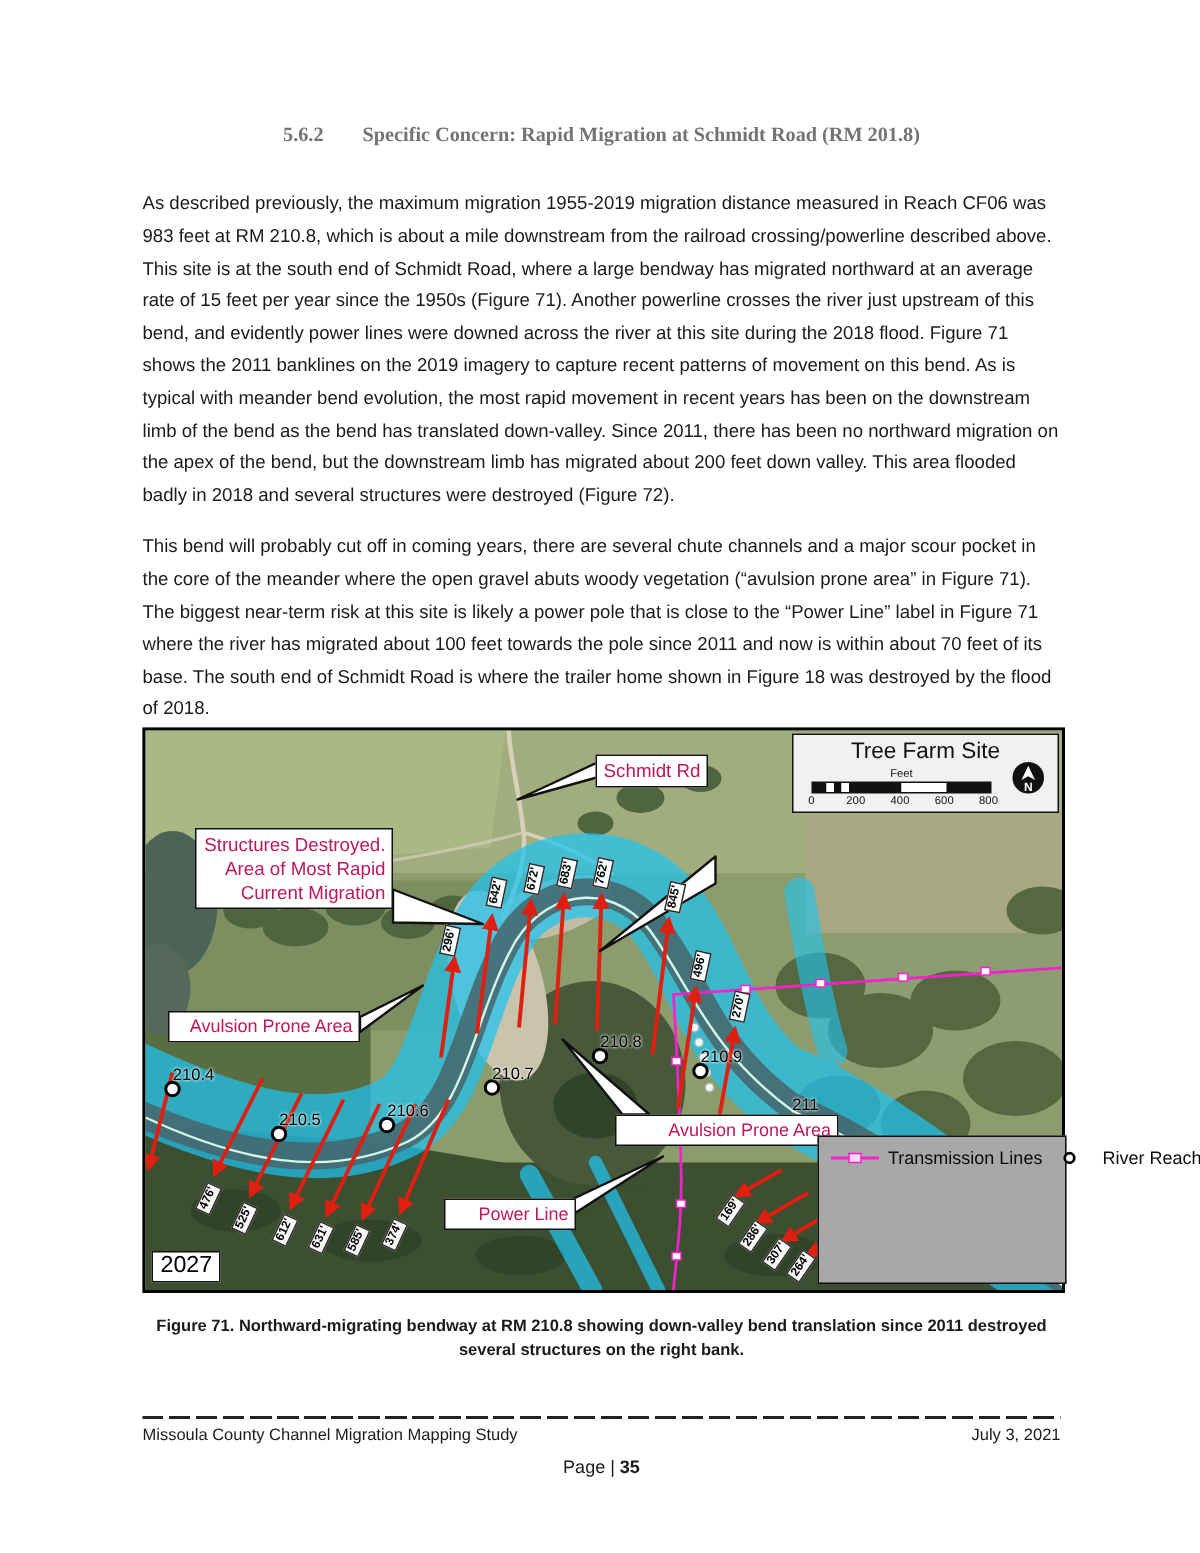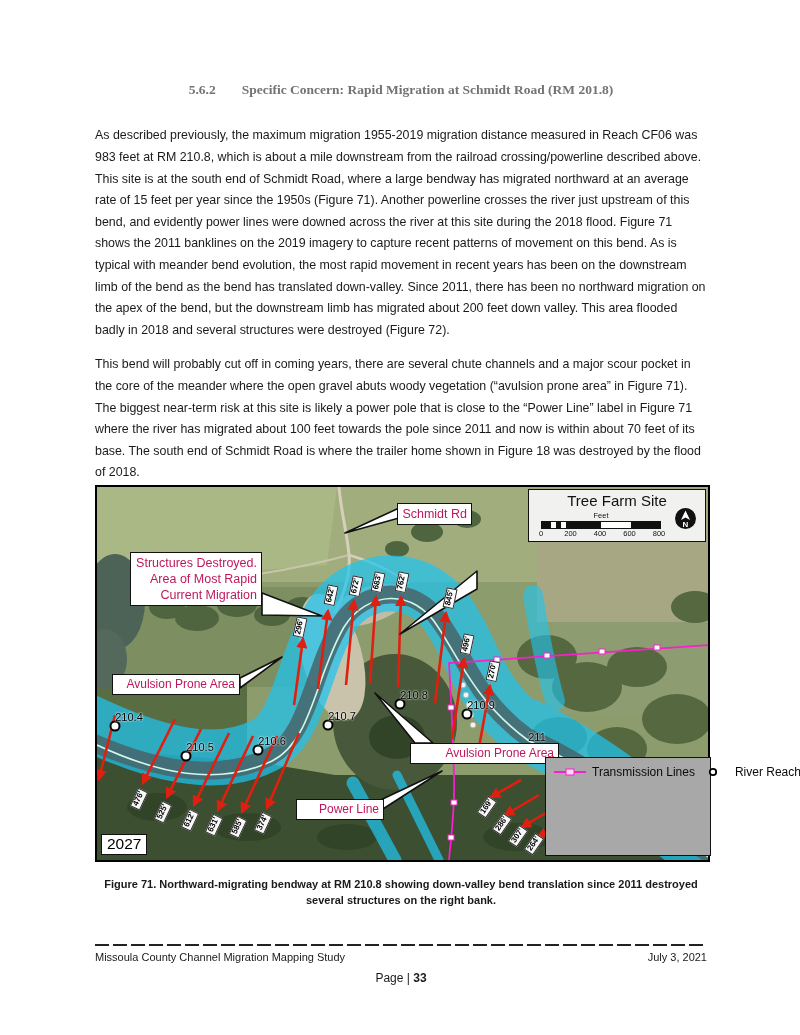--- a/index.html
+++ b/index.html
@@ -318,16 +318,16 @@
 
   <p class="col caption">Figure 71. Northward-migrating bendway at RM 210.8 showing down-valley bend translation since 2011 destroyed several structures on the right bank.</p>
 
   <div class="col f-rule"></div>
   <div class="col f-row">
     <span>Missoula County Channel Migration Mapping Study</span>
     <span>July 3, 2021</span>
   </div>
   <div class="col f-page">
     <span>Page |</span>
-    <b>33</b>
+    <b>35</b>
   </div>
 
 </div>
 
 </body></html>

